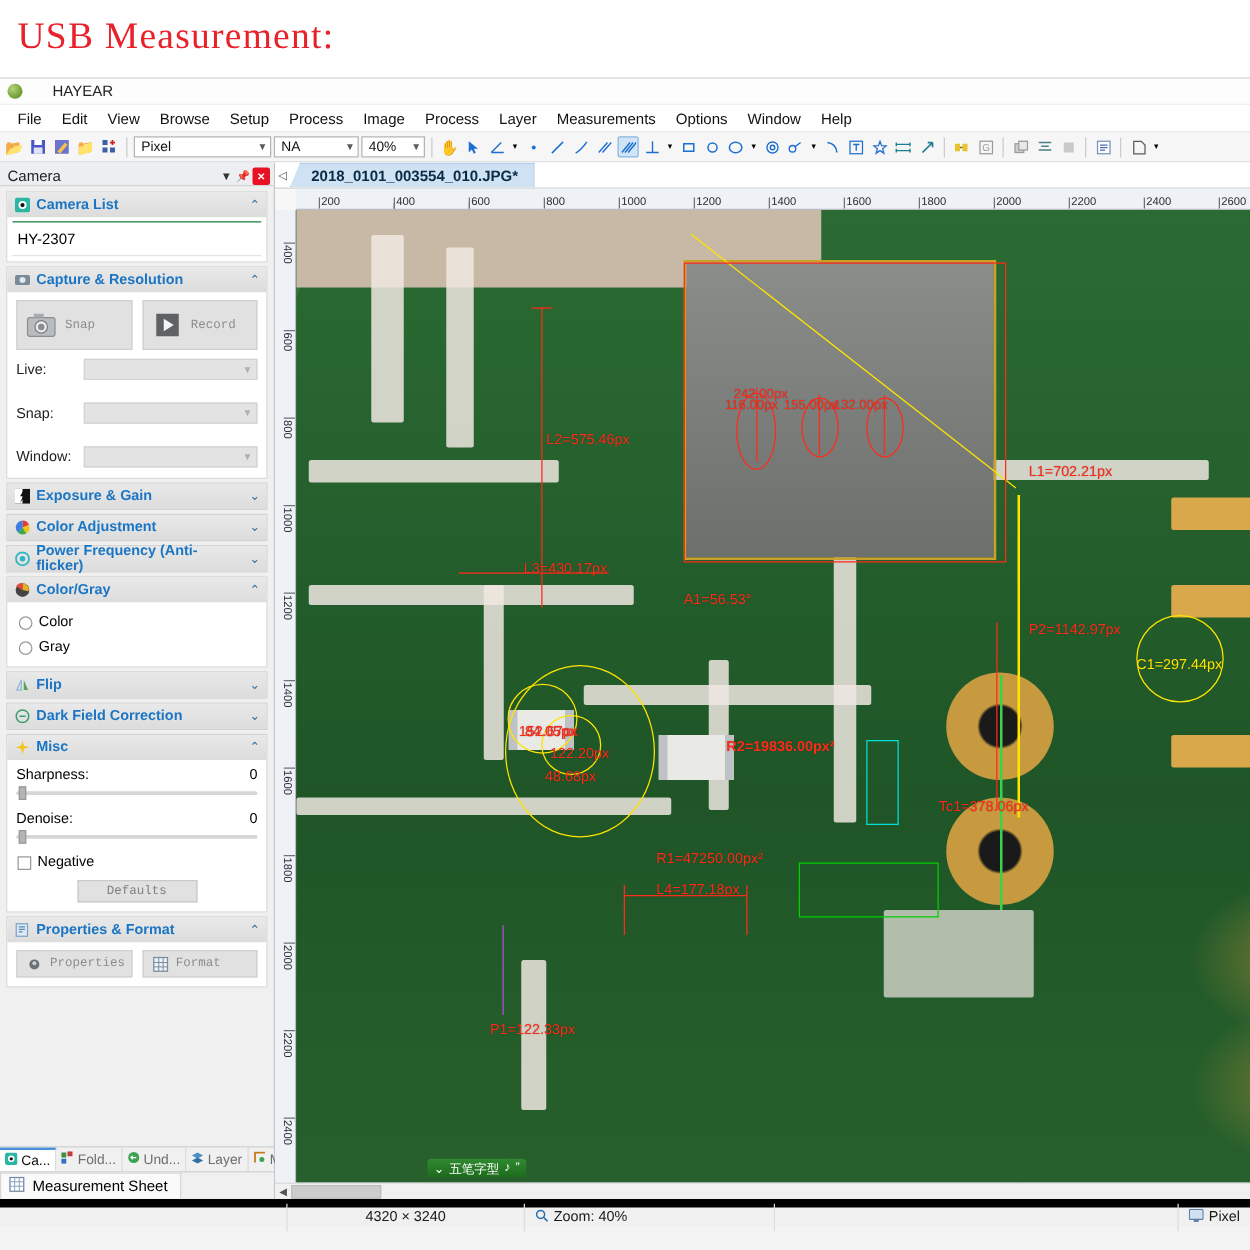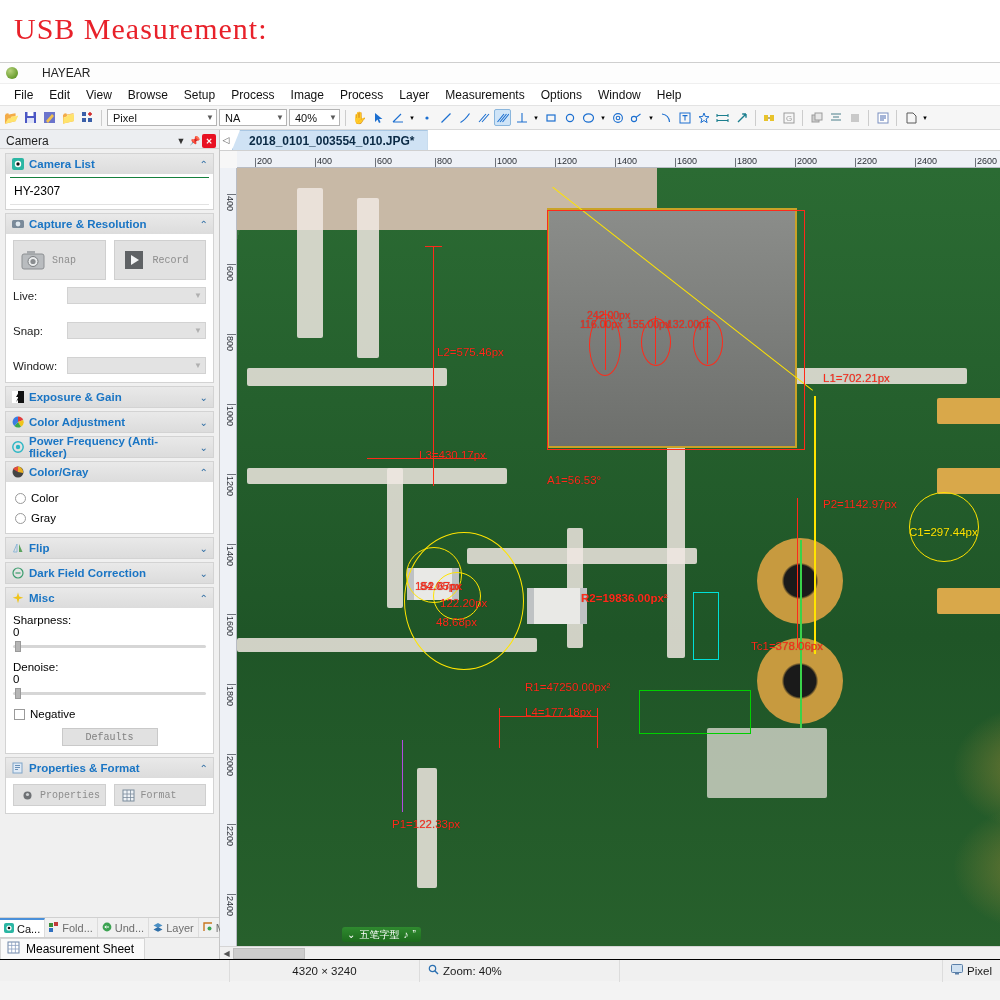--- a/index.html
+++ b/index.html
@@ -103,21 +103,21 @@
   .capbtn .gl { width:26px;height:26px;display:inline-flex;align-items:center;justify-content:center;
                 font-size:16px; color:#8a8a8a; }
   .fieldrow { display:flex; align-items:center; margin-bottom:18px; }
   .fieldrow label { width:54px; font-size:11.5px; color:#222; }
   .fakesel { flex:1; height:17px; background:#e3e3e3; border:1px solid #d2d2d2;
              display:flex;align-items:center;justify-content:flex-end;padding-right:3px;
              color:#b0b0b0; font-size:8px; }
   .radio-row { display:flex; align-items:center; gap:5px; margin:4px 0 8px 2px; }
   .radio { width:11px;height:11px;border:1px solid #9a9a9a;border-radius:50%;background:#fff; }
   .radio-row span { font-size:11.5px; }
-  .sliderow { display:flex;justify-content:space-between;font-size:11.5px;margin-bottom:2px;flex-direction:column; }
+  .sliderow { display:flex;justify-content:space-between;font-size:11.5px;margin-bottom:2px; }
   .slider { position:relative; height:12px; margin-bottom:9px; }
   .slider .track { position:absolute;top:5px;left:0;right:0;height:3px;background:#d6d6d6;border-radius:2px; }
   .slider .knob { position:absolute;top:1px;left:2px;width:6px;height:11px;background:#b5b5b5;border:1px solid #9a9a9a; }
   .chkrow { display:flex;align-items:center;gap:5px;margin:2px 0 8px 1px; }
   .chk { width:11px;height:11px;border:1px solid #9a9a9a;background:#fff; }
   .chkrow span { font-size:11.5px; }
   .defbtn { width:96px;height:18px;margin:0 auto;background:#e1e1e1;border:1px solid #c9c9c9;
             display:flex;align-items:center;justify-content:center;
             font-family:"Liberation Mono", monospace; font-size:10px;color:#808080; }
   .pfrow { display:flex;gap:8px; }
@@ -187,21 +187,21 @@
   #ime-badge {
     position:absolute; left:105px; bottom:4px; height:15px;
     background:linear-gradient(#2f8a2f,#1d6b1d); color:#fff; border-radius:3px;
     display:flex;align-items:center;gap:4px;padding:0 5px;font-size:10px;
   }
   #hscroll { height:13px; background:#f0f0f0; border-top:1px solid #d5d5d5;
              display:flex; align-items:center; }
   #hscroll .arrow { width:13px;text-align:center;font-size:8px;color:#555; }
   #hscroll .thumb { height:11px;width:72px;background:#cdcdcd;border:1px solid #bdbdbd; }
   
-  #statusbar { height:22px; background:#f0f0f0; border-top:1px solid #000000;
+  #statusbar { height:22px; background:#f0f0f0; border-top:7px solid #000000;
                display:flex; align-items:center; font-size:11.5px; color:#1a1a1a; }
   .sb-cell { height:22px; display:flex;align-items:center;gap:4px; padding:0 8px;
              border-right:1px solid #dcdcdc; }
   .sb-spacer { flex:1; }
 </style>
 </head>
 <body>
 
 <div id="doc-title">USB Measurement:</div>
 

